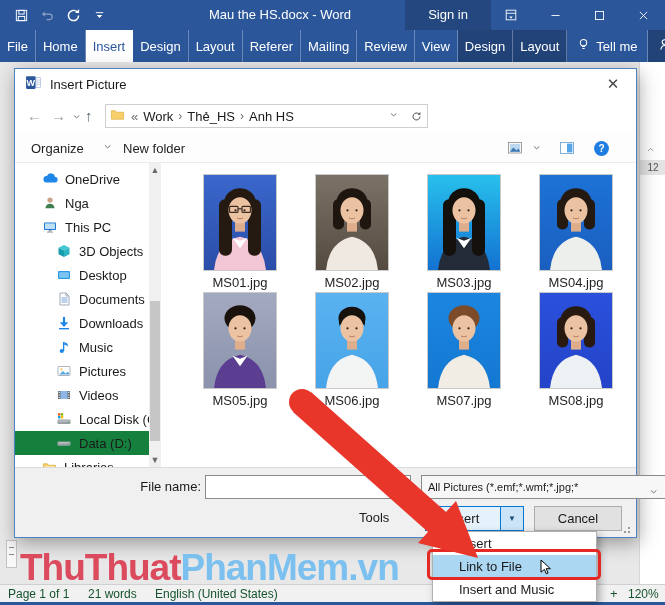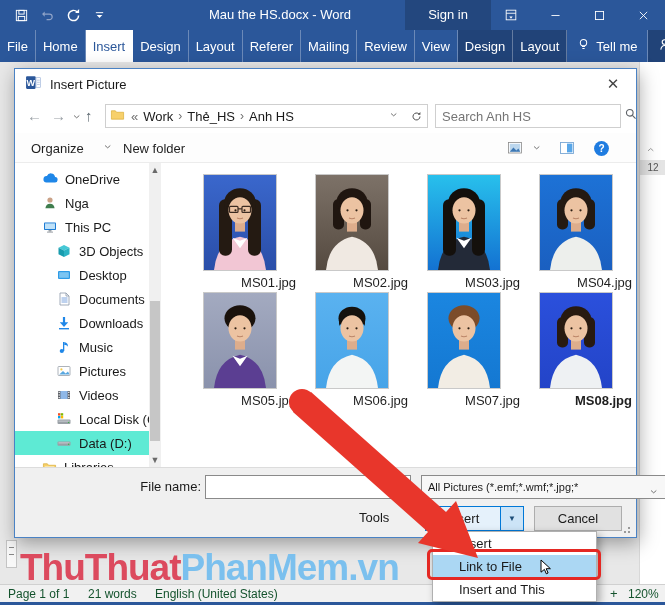--- a/index.html
+++ b/index.html
@@ -59,26 +59,26 @@
 
   .toolrow{position:absolute;left:0;top:64px;right:0;height:30px;background:#fdfdfd;border-bottom:1px solid #ececec;
            font-size:13px;color:#1f1f1f;}
   .toolrow .tr-item{position:absolute;top:0;height:30px;display:flex;align-items:center;gap:19px;}
 
   .content{position:absolute;left:0;top:94px;right:0;bottom:70px;background:#fff;display:flex;overflow:hidden;}
   .sidebar{width:134px;position:relative;overflow:hidden;padding-top:4px;flex:0 0 auto;}
   .sb-item{height:24px;display:flex;align-items:center;gap:7px;font-size:13px;color:#1a1a1a;white-space:nowrap;}
   .sb-item.lvl1{padding-left:27px;}
   .sb-item.lvl2{padding-left:41px;}
-  .sb-item.selected{background:#5eead4;}
+  .sb-item.selected{background:#15803d;}
   .sb-scroll{width:12px;background:#f0f0f0;position:relative;flex:0 0 auto;}
   .sb-thumb{position:absolute;left:1px;width:10px;top:138px;height:140px;background:#c6c6c6;}
   .sb-arrow{position:absolute;left:0;width:12px;height:14px;color:#6a6a6a;text-align:center;font-size:9px;line-height:14px;}
   .mainpane{flex:1;position:relative;overflow:hidden;}
-  .cell{position:absolute;width:112px;text-align:right;}
+  .cell{position:absolute;width:112px;text-align:center;}
   .thumb{position:relative;width:74px;height:97px;margin:0 auto;border:1px solid #c9c9c9;overflow:hidden;}
   .thumb svg{position:absolute;left:0;top:0;width:100%;height:100%;}
   .fname{font-size:13px;color:#1f1f1f;margin-top:4px;}
 
   .bottomband{position:absolute;left:0;right:0;bottom:0;height:70px;background:#f0f0f0;border-top:1px solid #dcdcdc;}
   .fn-label{position:absolute;left:86px;top:11px;width:100px;text-align:right;font-size:13px;color:#1a1a1a;}
   .fn-combo{position:absolute;left:190px;top:7px;width:206px;height:24px;background:#fff;border:1px solid #8a8a8a;}
   .fn-combo .cv{position:absolute;left:6px;top:3px;font-size:13px;color:#1a1a1a;}
   .combo-caret{position:absolute;right:5px;top:7px;}
   .filter-combo{position:absolute;left:406px;top:7px;width:245px;height:24px;background:#f7f7f7;border:1px solid #8a8a8a;
@@ -244,27 +244,20 @@
         <span class="addr-caret" id="addr-caret-slot"><svg width="11" height="11" viewBox="0 0 16 16" fill="none">
               <path d="M3.5 6l4.5 4 4.5-4" transform="scale(0.85)" stroke="#555" stroke-width="1.4"></path>
             </svg></span>
       </div>
       <div class="refreshbox" id="refresh-slot">
           <svg width="13" height="13" viewBox="0 0 16 16" fill="none">
             <path d="M12.3 8a4.3 4.3 0 1 1-1.2-3" stroke="#4a4a4a" stroke-width="1.2"></path>
             <path d="M12.8 2.6v3.2H9.6Z" fill="#4a4a4a"></path>
           </svg>
         </div>
-      <div class="searchbox">
-        <input placeholder="Search Anh HS" style="">
-        <span style="margin-right:6px" id="search-ico-slot"><svg width="14" height="14" viewBox="0 0 16 16" fill="none">
-              <circle cx="6.6" cy="6.6" r="3.8" stroke="#5f6368" stroke-width="1.3"></circle>
-              <line x1="9.6" y1="9.6" x2="13.2" y2="13.2" stroke="#5f6368" stroke-width="1.3"></line>
-            </svg></span>
-      </div>
     </div>
 
     <div class="toolrow">
       <span class="tr-item" style="left:16px">
         <span>Organize</span>
         <span id="org-caret-slot"><svg width="11" height="11" viewBox="0 0 16 16" fill="none">
               <path d="M3.5 6l4.5 4 4.5-4" transform="scale(0.85)" stroke="#555" stroke-width="1.4"></path>
             </svg></span>
       </span>
       <span class="tr-item" style="left:108px">
@@ -574,21 +567,21 @@
                 </g>
     <ellipse cx="36" cy="35" rx="11.5" ry="13" fill="#ecc3a2"></ellipse>
     <path d="M23 33 Q22 15 36 14 Q50 15 49 33 Q45 21 36 21 Q27 21 23 33 Z" fill="#7c4c2a"></path>
     <circle cx="31.5" cy="35" r="1.1" fill="#2b1d12"></circle>
                 <circle cx="40.5" cy="35" r="1.1" fill="#2b1d12"></circle>
     <path d="M33 42.5 Q36 44 39 42.5" stroke="#bb8568" stroke-width="1" fill="none"></path>
     </svg>
             </div>
             <div class="fname">MS07.jpg</div>
           </div>
-          <div class="cell" style="left: 359px; top: 129px; font-weight: bold;">
+          <div class="cell" style="left: 359px; top: 129px;">
             <div class="thumb" style="background: linear-gradient(rgb(43, 80, 220), rgb(35, 68, 200));">
               <svg viewBox="0 0 72 94" preserveAspectRatio="none">
     <rect x="31" y="42" width="10" height="14" fill="#ddad8c"></rect>
     <path d="M10 94 Q13 66 36 61 Q59 66 62 94 Z" fill="#eef1f3"></path>
     <rect x="17" y="24" width="11" height="30" rx="5" fill="#281a10"></rect>
                 <rect x="44" y="24" width="11" height="30" rx="5" fill="#281a10"></rect>
     <g fill="#281a10">
                   <ellipse cx="36" cy="27" rx="15.5" ry="14"></ellipse>
                 </g>
     <ellipse cx="36" cy="35" rx="11.5" ry="13" fill="#ecc3a2"></ellipse>
@@ -621,21 +614,21 @@
       <div class="btn-insert">Insert</div>
       <div class="btn-insert-arrow">▼</div>
       <div class="btn-cancel">Cancel</div>
       <div class="grip"></div>
     </div>
   </div>
 
   <div class="menu" id="menu-slot">
       <div class="menu-item">Insert</div>
       <div class="menu-item hl">Link to File</div>
-      <div class="menu-item">Insert and This</div>
+      <div class="menu-item">Insert and Music</div>
     </div>
   <div class="redbox"></div>
   <span class="cursor" id="cursor-slot"><svg width="16" height="18" viewBox="0 0 16 16" fill="none">
         <path d="M3 1 3 13.2 6.4 10.4 8.3 14.8 10.1 14 8.2 9.7 12.4 9.7Z" fill="#fff" stroke="#000" stroke-width="1"></path>
       </svg></span>
 
   <div class="watermark">
     <span class="wm-red">ThuThuat</span><span class="wm-blue">PhanMem</span><span class="wm-blue">.vn</span>
   </div>
 

